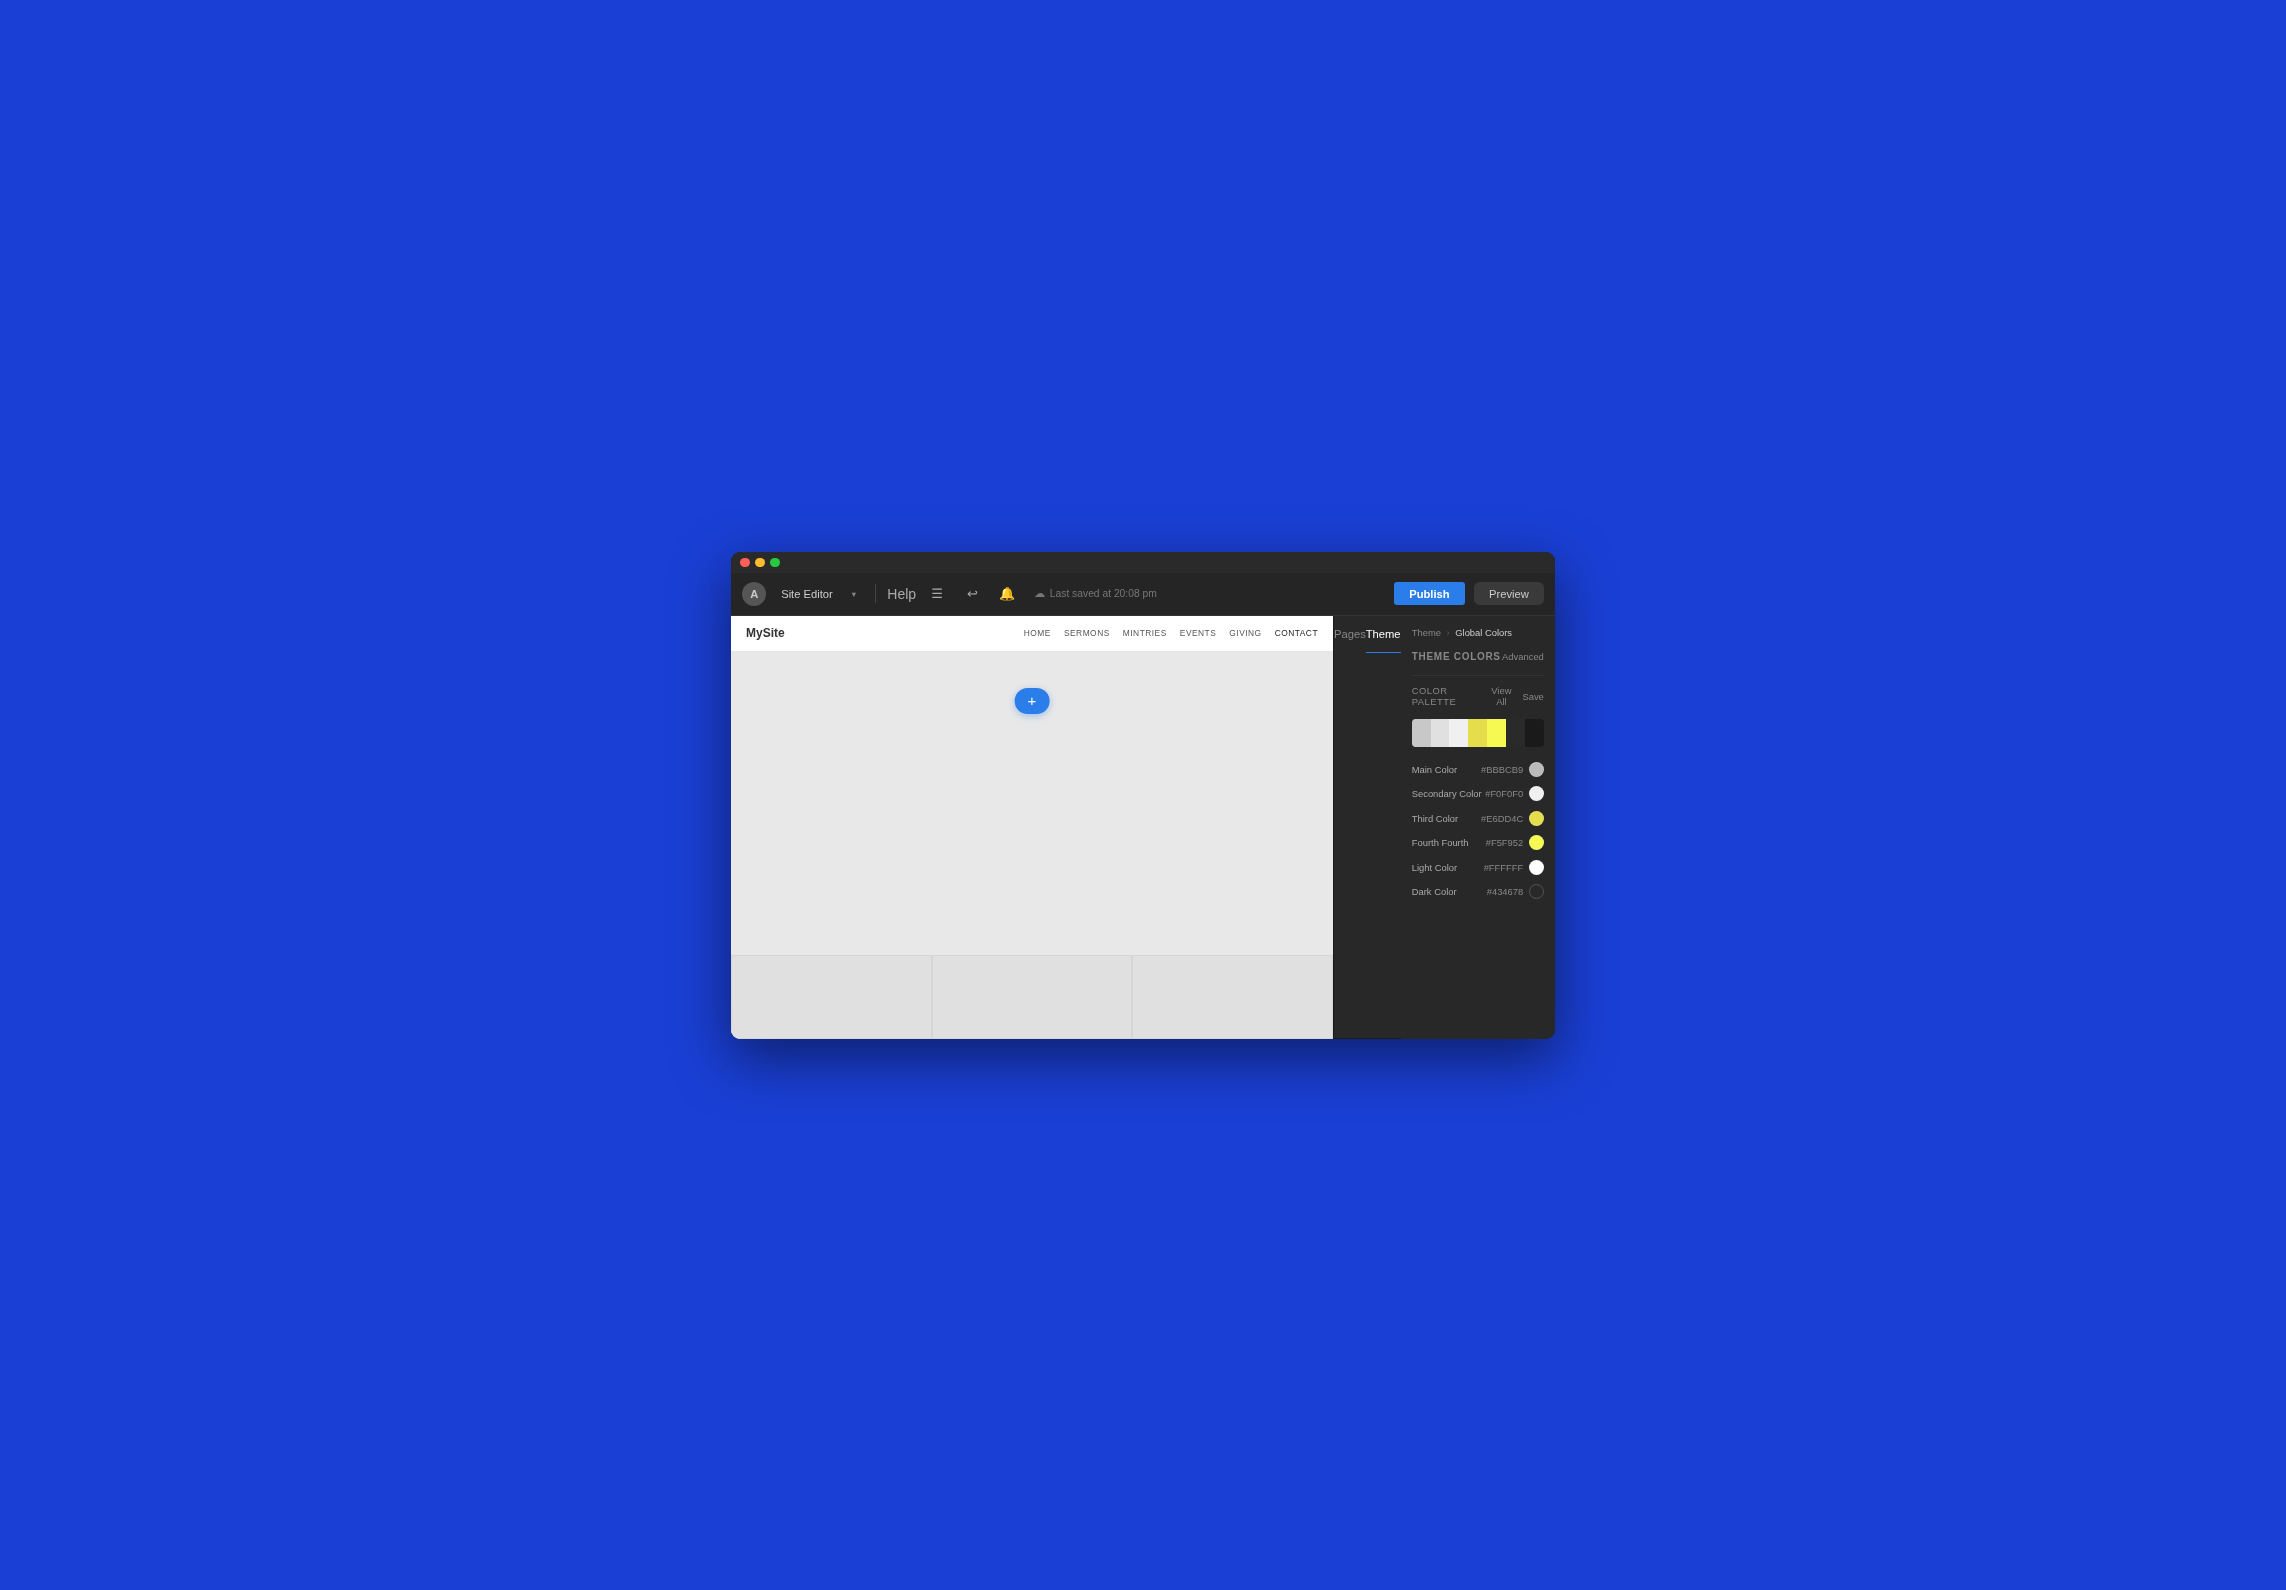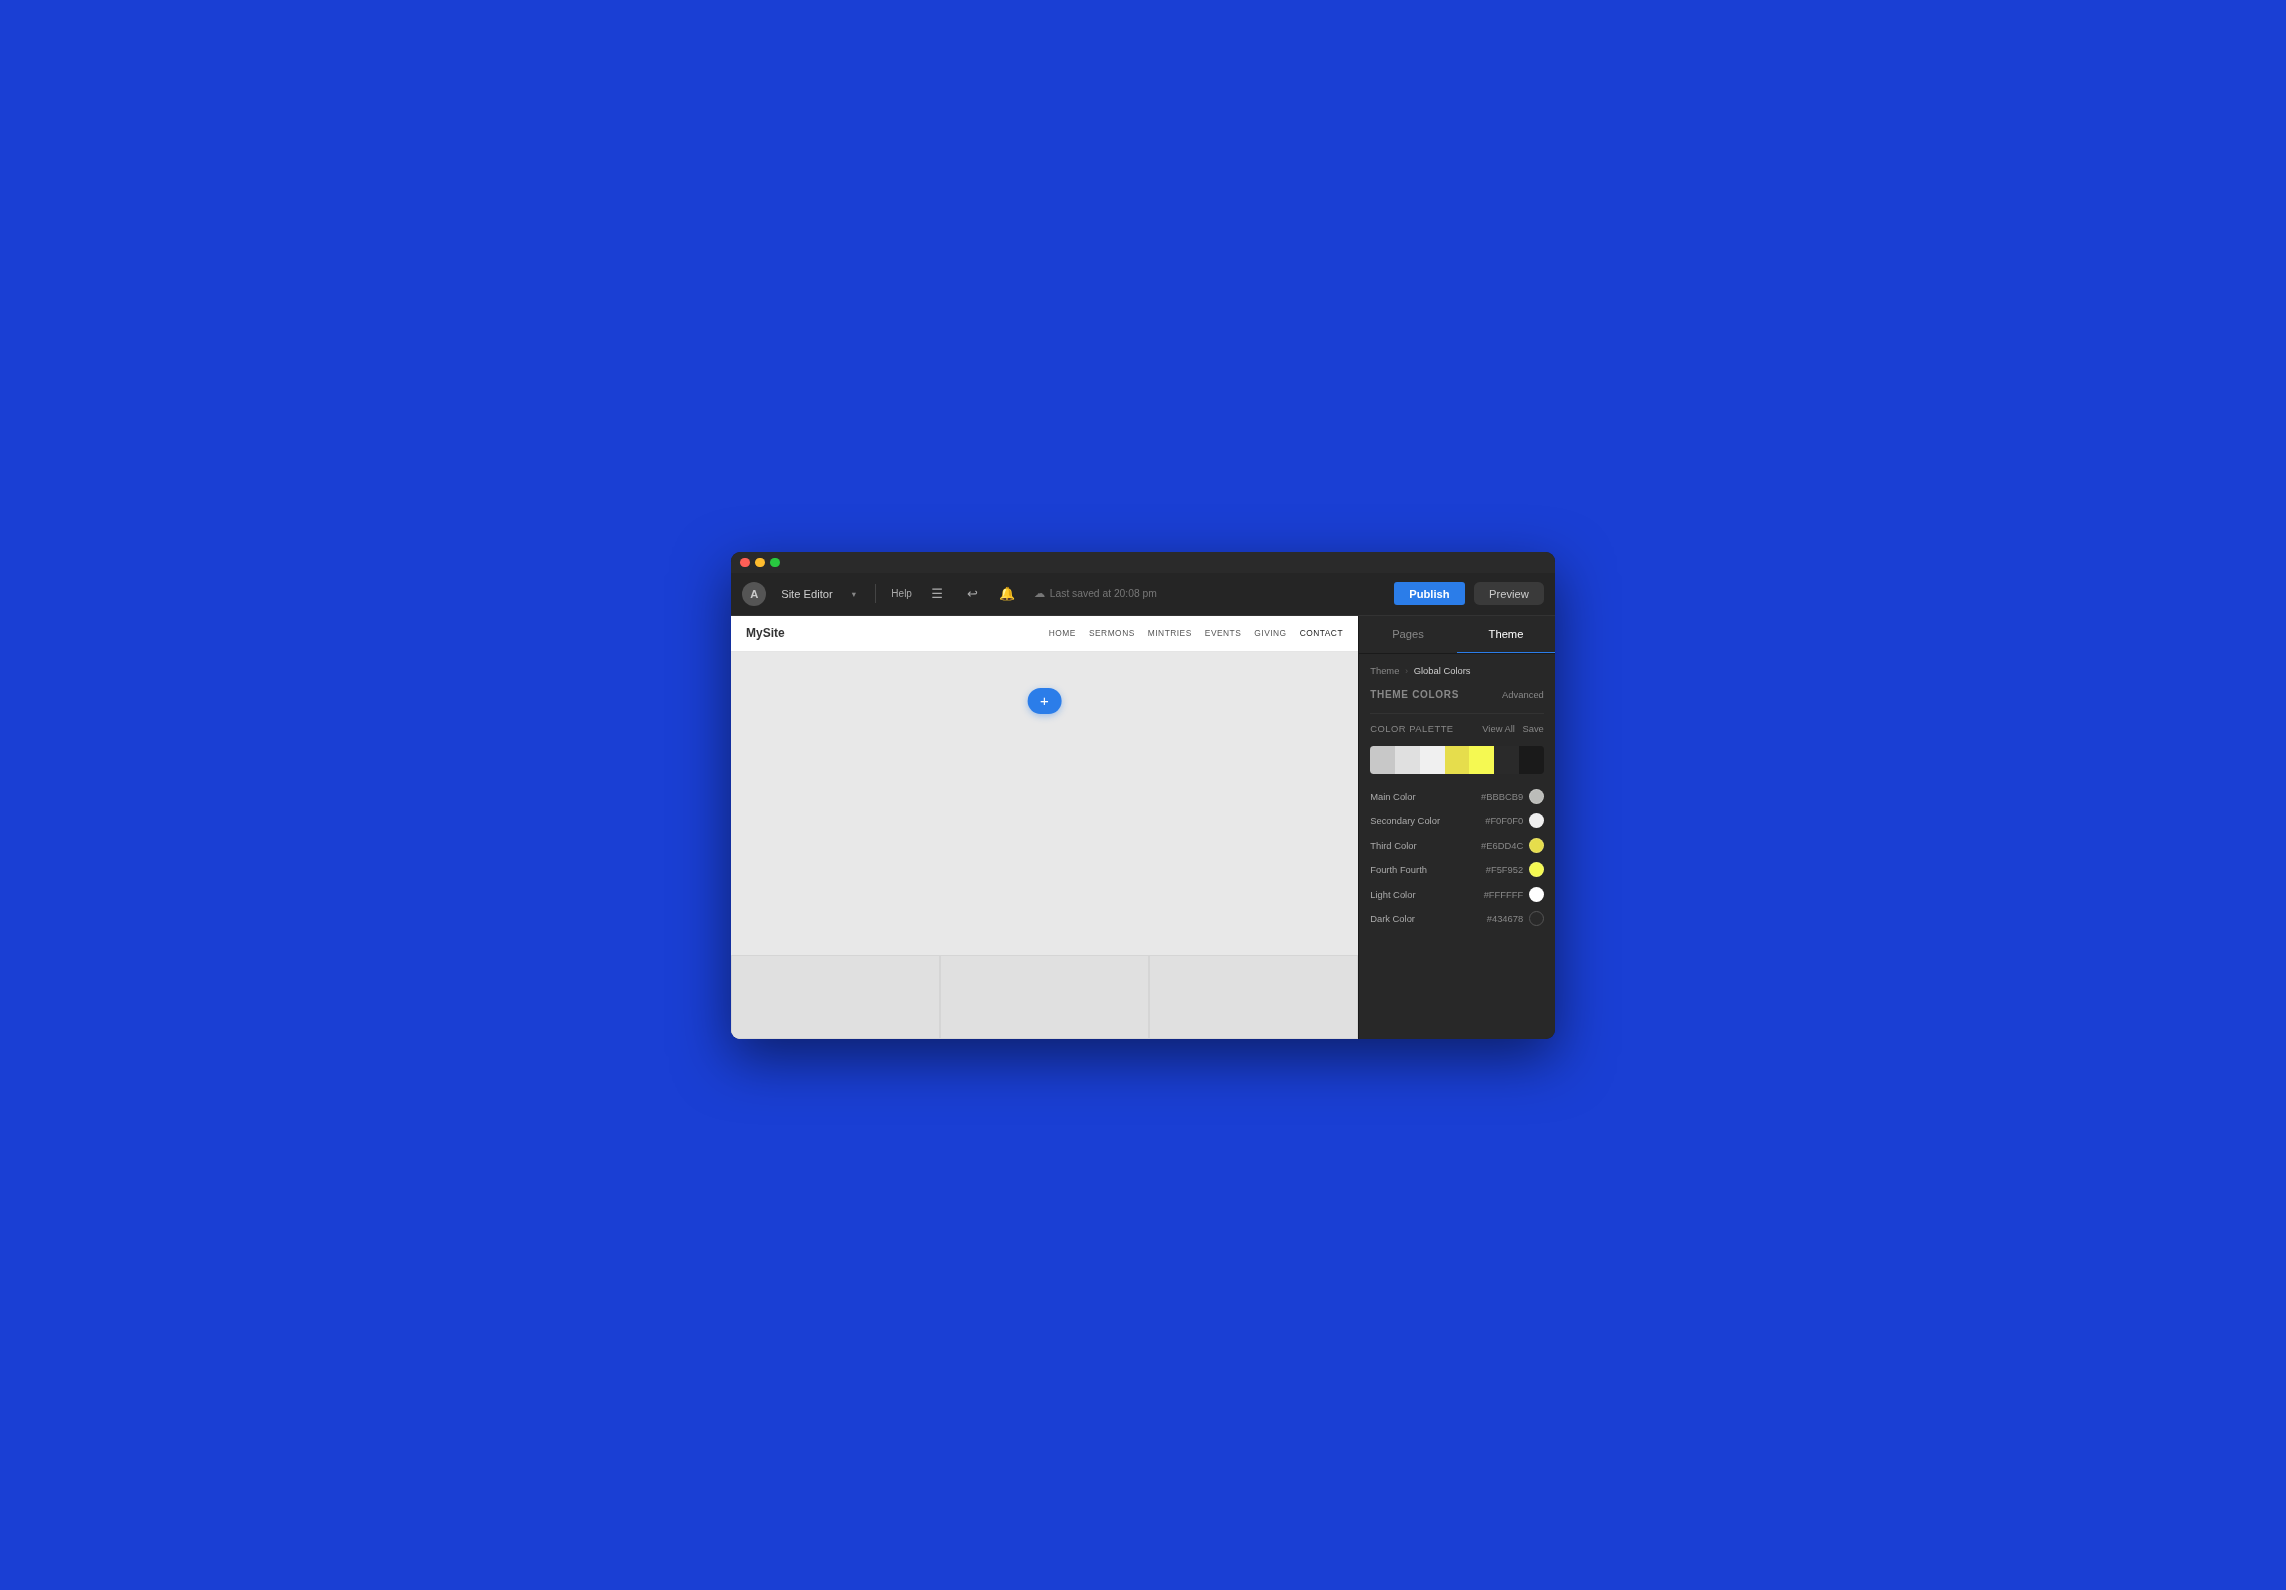--- a/index.html
+++ b/index.html
@@ -184,24 +184,24 @@
       gap: 0;
       height: 84px;
       flex-shrink: 0;
     }
     .bottom-section {
       flex: 1;
       background: #e0e0e0;
       border: 0.9px solid #d5d5d5;
     }
     .right-panel {
-      width: 197px;
+      width: 222px;
       background: #282828;
       display: flex;
-      flex-direction: column;
+      flex-direction: row;
       flex-shrink: 0;
       border-left: 0.9px solid #1a1a1a;
     }
     .panel-tabs {
       display: flex;
       border-bottom: 0.9px solid #1a1a1a;
       flex-shrink: 0;
     }
     .panel-tab {
       flex: 1;
@@ -333,21 +333,21 @@
   <div class="toolbar">
     <div class="logo-icon">
       <span>A</span>
     </div>
     <div class="site-editor-btn">
       <span style="font-size:11.2px;color:#ccc;">Site Editor</span>
       <span class="chevron">▾</span>
     </div>
     <div class="toolbar-sep"></div>
     <div class="toolbar-icon-btn">
-      <span style="font-size:10px;color:#aaa;">Help</span>
+      <span style="font-size:14px;color:#aaa;">Help</span>
     </div>
     <div class="toolbar-icon-btn">☰</div>
     <div class="toolbar-icon-btn">↩</div>
     <div class="toolbar-icon-btn">🔔</div>
     <div class="saved-text">
       <span class="cloud-icon">☁</span>
       <span>Last saved at 20:08 pm</span>
     </div>
     <div class="spacer"></div>
     <button class="publish-btn">Publish</button>

